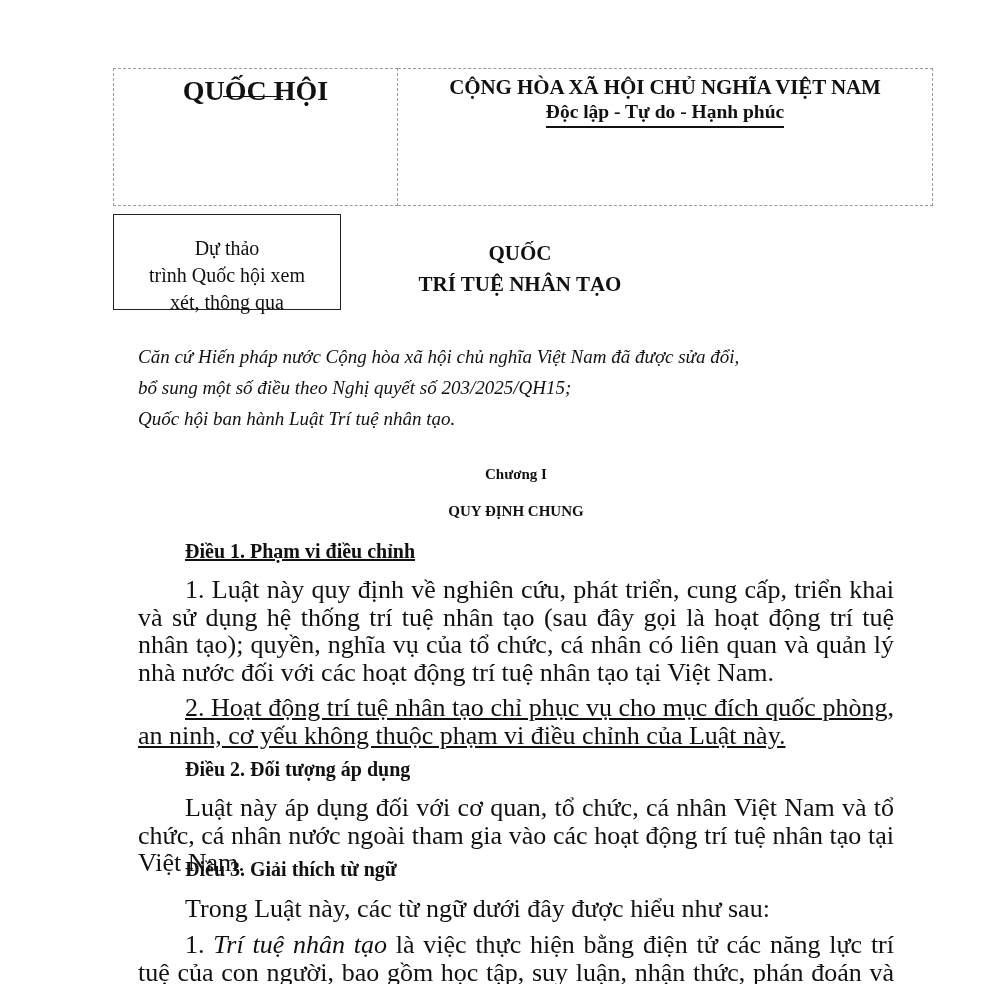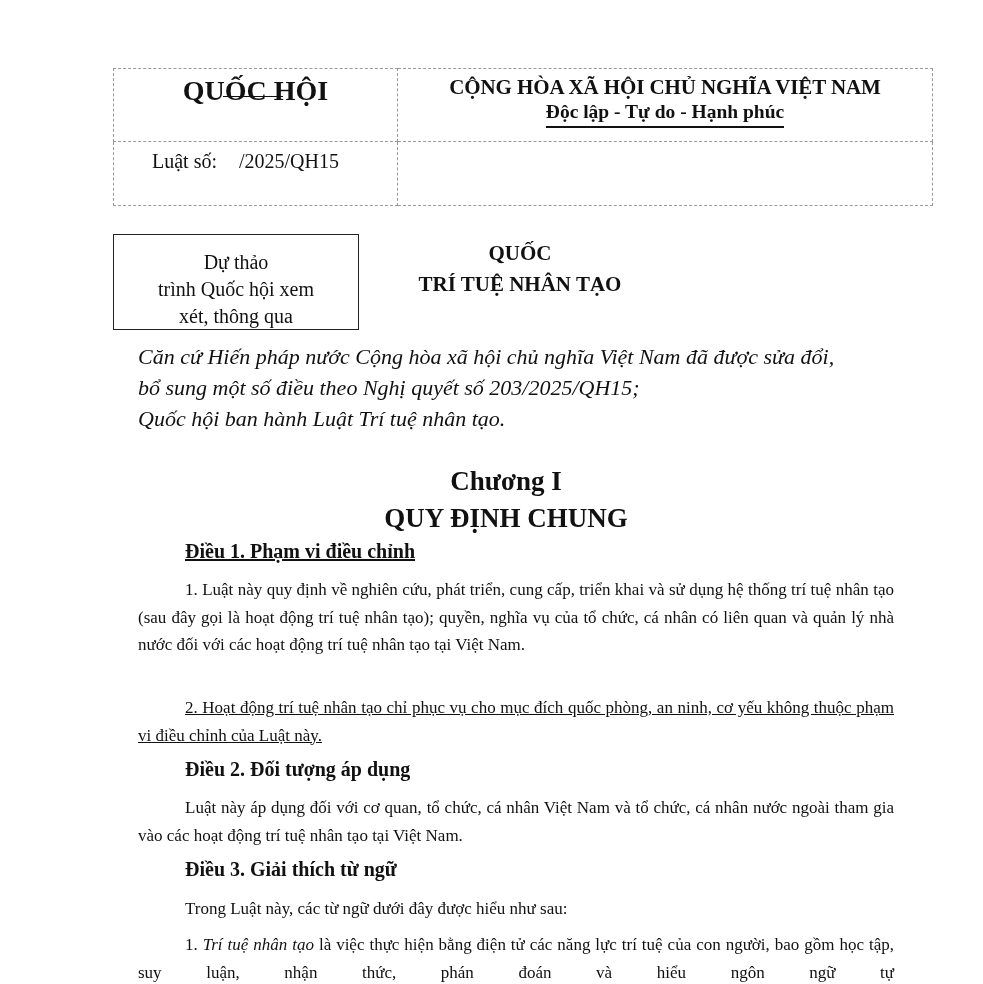--- a/index.html
+++ b/index.html
@@ -10,50 +10,44 @@
   .hdr-table td { border: 1px dashed #9a9a9a; vertical-align: top; padding: 0; }
   .c-left { width: 283px; text-align: center; }
   .c-right { text-align: center; }
   .row1 { height: 73px; }
   .org { font-weight: bold; font-size: 28px; margin-top: 6px; display: inline-block; position: relative; }
   .org-line { position: absolute; left: 25px; width: 60px; top: 27px; height: 1px; background: #111; }
   .nation { font-weight: bold; font-size: 21px; margin-top: 6px; letter-spacing: -0.1px; }
   .motto { font-weight: bold; font-size: 19.5px; margin-top: 1px; display: inline-block; padding-bottom: 3px; border-bottom: 2px solid #111; }
   .lawno { font-size: 20px; margin-top: 8px; text-align: left; padding-left: 38px; }
   .lawno .sp { display: inline-block; width: 22px; }
-  .draft-box { position: absolute; left: 113px; top: 214px; width: 246px; height: 96px;
+  .draft-box { position: absolute; left: 113px; top: 214px; width: 228px; height: 96px;
                border: 1.2px solid #222; text-align: center; font-size: 20px; line-height: 27px;
-               padding-top: 14px; box-sizing: border-box; margin-top: 20px; }
+               padding-top: 20px; box-sizing: border-box; }
   .title-block { position: absolute; left: 380px; top: 238px; width: 280px; text-align: center; font-weight: bold; font-size: 21px; line-height: 31px; }
-  .preamble { position: absolute; left: 138px; top: 341px; width: 760px; font-style: italic; font-size: 22px; line-height: 31px; }
-  .chapter { position: absolute; left: 128px; width: 756px; text-align: center; font-weight: bold; font-size: 27px; }
+  .preamble { position: absolute; left: 138px; top: 341px; width: 760px; font-style: italic; font-size: 19px; line-height: 31px; }
+  .chapter { position: absolute; left: 138px; width: 756px; text-align: center; font-weight: bold; font-size: 15px; }
   .article { position: absolute; left: 185px; font-weight: bold; font-size: 20px; }
-  .para { position: absolute; left: 138px; width: 756px; font-size: 17px; line-height: 27.5px; text-align: justify; text-indent: 47px; }
+  .para { position: absolute; left: 138px; width: 756px; font-size: 26px; line-height: 27.5px; text-align: justify; text-indent: 47px; }
   .para.last-line-justify { text-align-last: justify; }
   .para i { font-style: italic; }
 </style>
 </head>
 <body>
 
 <table class="hdr-table">
   <tbody>
       <tr class="row1">
     <td class="c-left">
       <span class="org">QUỐC HỘI</span>
     </td>
     <td class="c-right">
       <div class="nation">CỘNG HÒA XÃ HỘI CHỦ NGHĨA VIỆT NAM</div>
       <span class="motto">Độc lập - Tự do - Hạnh phúc</span>
     </td>
-  </tr>
-  <tr>
-    <td class="c-left">
-      <div class="lawno"><span>Luật số:</span><span class="sp"></span><span>/2025/QH15</span></div>
-    </td>
-    <td class="c-right"></td>
   </tr>
 </tbody>
   </table>
 <div class="org-line" style="position:absolute; left:223px; top:96px; width:60px; height:1px; background:#111;"></div>
 
 <div class="draft-box">
   <div>Dự thảo</div>
   <div>trình Quốc hội xem</div>
   <div>xét, thông qua</div>
 </div>

